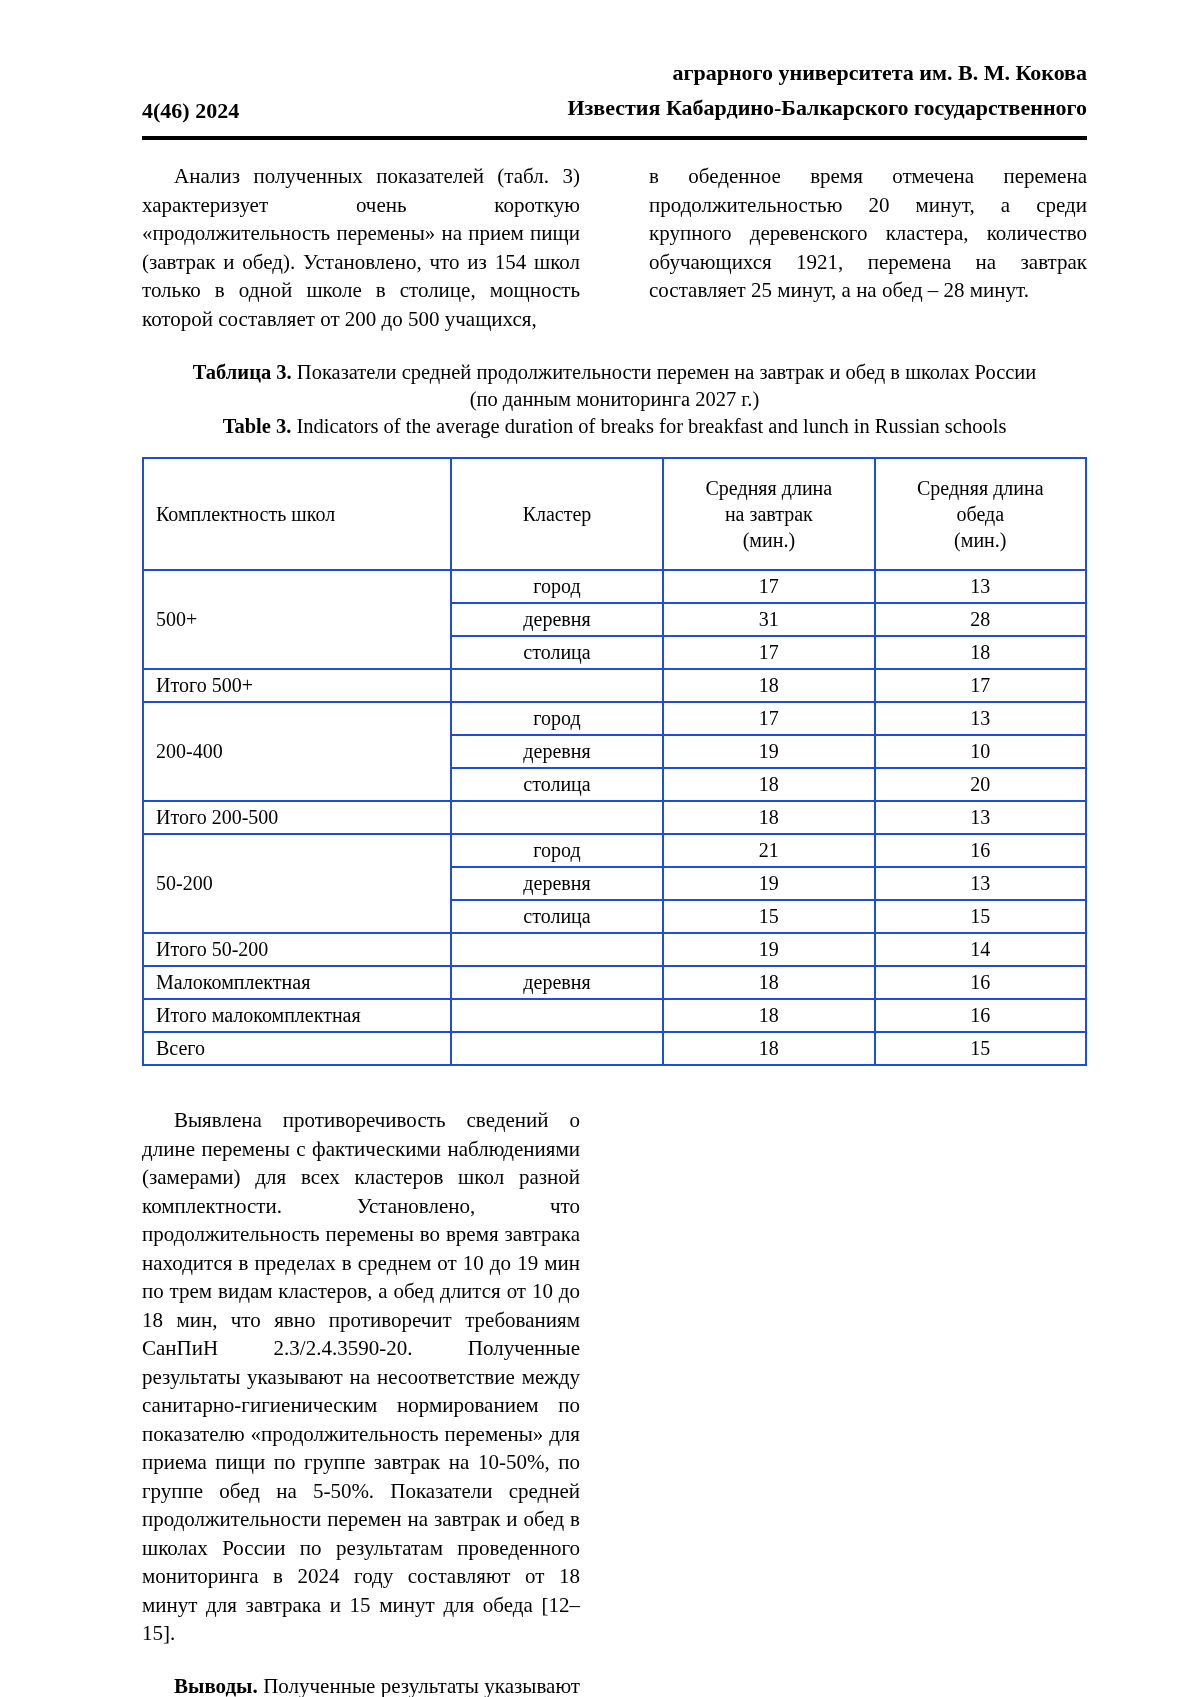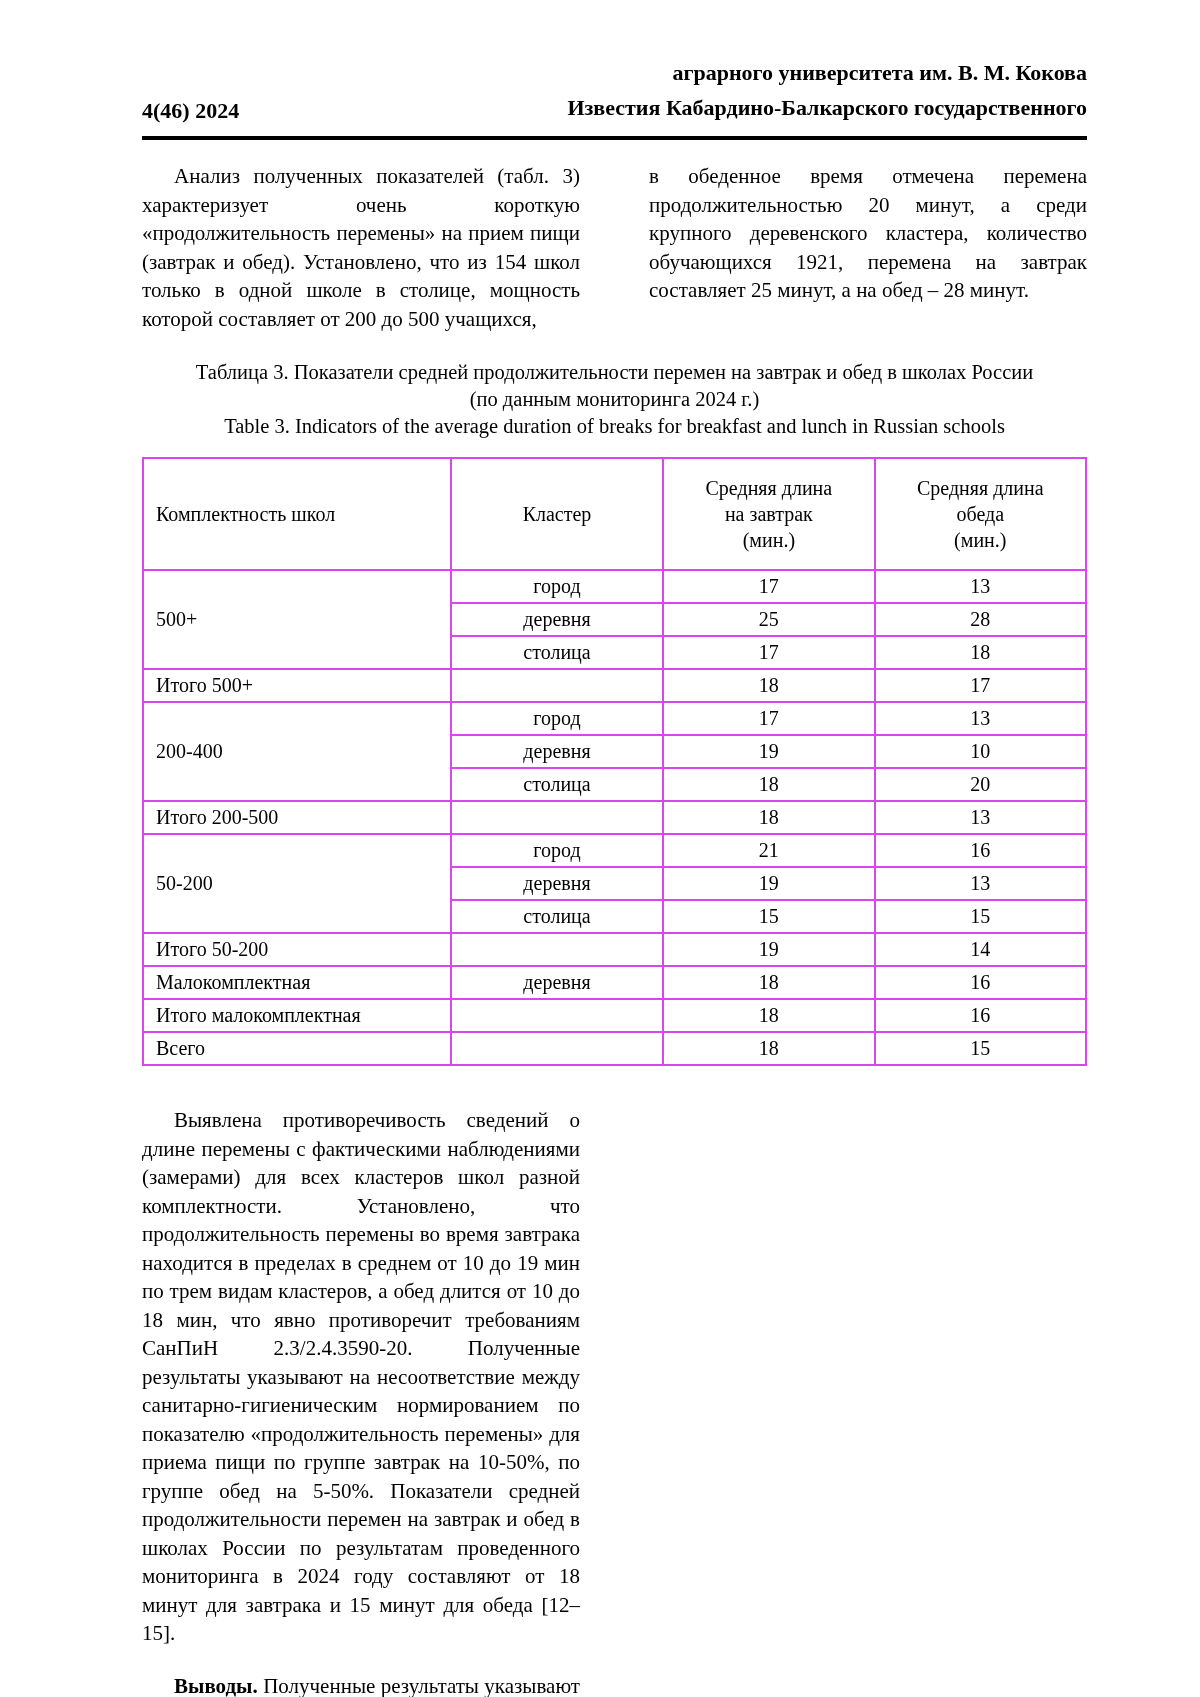--- a/index.html
+++ b/index.html
@@ -23,28 +23,28 @@
   .col { width: 438px; }
   .jtext {
     font-size: 21px; line-height: 28.5px; text-align: justify; margin: 0;
   }
   .indent { text-indent: 32px; }
   .intro { margin-top: 22px; }
   .bottom-text { margin-top: 40px; flex-direction: column; }
   
   .caption { margin-top: 26px; text-align: center; font-size: 20.5px; line-height: 27px; }
   .caption p { margin: 0; }
-  .cap-label { font-weight: normal; }
+  .cap-label { font-weight: bold; }
   
   table.data {
     width: 100%; margin-top: 17px;
     border-collapse: collapse; table-layout: fixed;
     font-size: 20px;
   }
-  table.data td { border: 2px solid #d946ef; vertical-align: middle; padding: 0 4px; }
+  table.data td { border: 2px solid #1d4ed8; vertical-align: middle; padding: 0 4px; }
   table.data thead td { text-align: center; height: 110px; line-height: 26px; }
   table.data tbody td { height: 31px; text-align: center; }
   td.c1 { width: 32.4%; text-align: left !important; padding-left: 12px !important; }
   td.c2 { width: 22.6%; }
   td.c3 { width: 22.5%; }
   td.c4 { width: 22.5%; }
 </style>
 </head>
 <body>
 
@@ -59,21 +59,21 @@
   </header>
   <div class="header-rule"></div>
 
   <section class="two-col intro">
     <p class="col jtext indent">Анализ полученных показателей (табл. 3) характеризует очень короткую «продолжительность перемены» на прием пищи (завтрак и обед). Установлено, что из 154 школ только в одной школе в столице, мощность которой составляет от 200 до 500 учащихся,</p>
     <p class="col jtext">в обеденное время отмечена перемена продолжительностью 20 минут, а среди крупного деревенского кластера, количество обучающихся 1921, перемена на завтрак составляет 25 минут, а на обед – 28 минут.</p>
   </section>
 
   <div class="caption">
     <p><span class="cap-label">Таблица 3.</span> <span>Показатели средней продолжительности перемен на завтрак и обед в школах России</span></p>
-    <p>(по данным мониторинга 2024 г.)</p>
+    <p>(по данным мониторинга 2027 г.)</p>
     <p><span class="cap-label">Table 3.</span> <span>Indicators of the average duration of breaks for breakfast and lunch in Russian schools</span></p>
   </div>
 
   <table class="data">
     <thead>
       <tr>
         <td class="c1" style="text-align:right;">Комплектность школ</td>
         <td class="c2">Кластер</td>
         <td class="c3">
           <span style="display:block">Средняя длина</span>
@@ -89,21 +89,21 @@
     </thead>
     <tbody>
       <tr>
         <td class="c1" rowspan="3">500+</td>
         <td class="c2">город</td>
         <td class="c3">17</td>
         <td class="c4">13</td>
       </tr>
       <tr>
         <td class="c2">деревня</td>
-        <td class="c3">25</td>
+        <td class="c3">31</td>
         <td class="c4">28</td>
       </tr>
       <tr>
         <td class="c2">столица</td>
         <td class="c3">17</td>
         <td class="c4">18</td>
       </tr>
       <tr>
         <td class="c1">Итого 500+</td>
         <td class="c2"></td>

